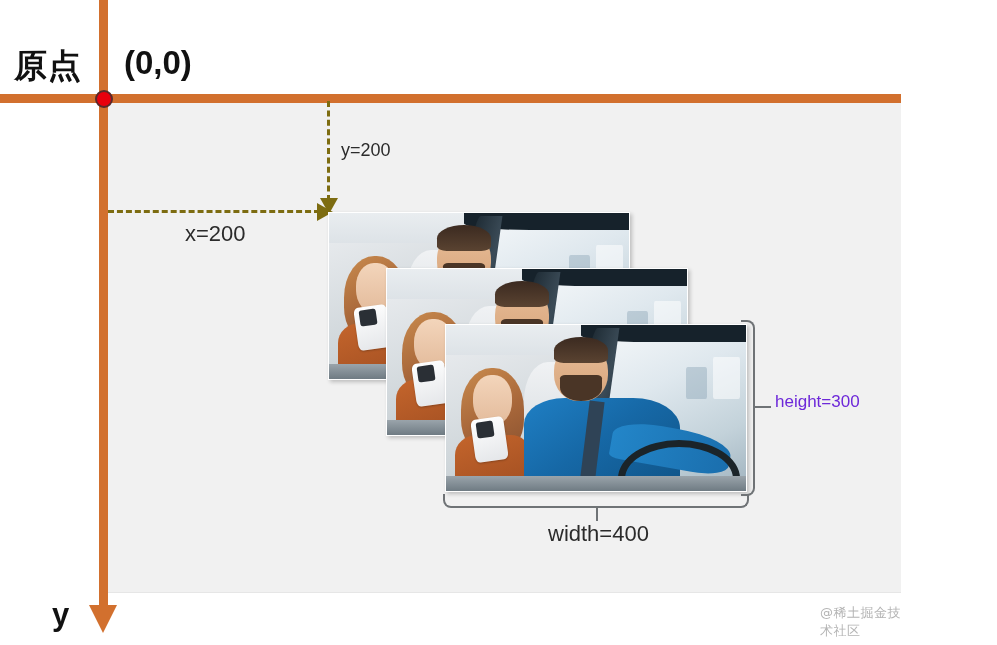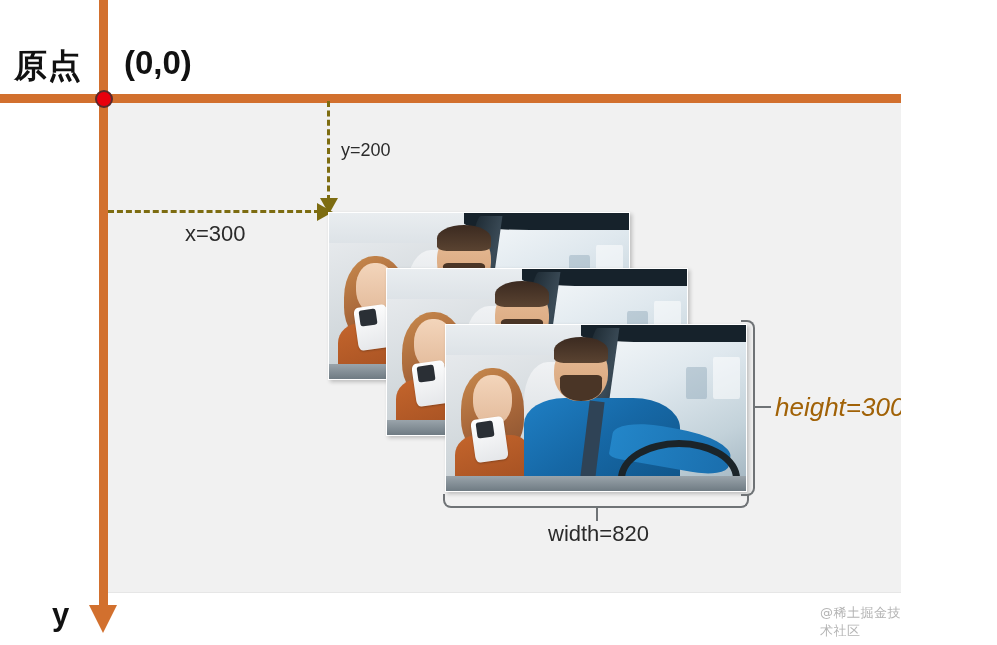--- a/index.html
+++ b/index.html
@@ -306,23 +306,22 @@
     left: 755px;
     top: 406px;
     width: 16px;
     height: 0;
     border-top: 2px solid #6f7376;
   }
   #label-height {
     position: absolute;
     left: 775px;
     top: 392px;
-    font-size: 26px;
-    color: #a16207;
-    font-style: italic;
+    font-size: 17px;
+    color: #6d28d9;
   }
   #width-bracket {
     position: absolute;
     left: 443px;
     top: 494px;
     width: 306px;
     height: 14px;
     border: 2px solid #6f7376;
     border-top: none;
     border-radius: 0 0 8px 8px;
@@ -372,21 +371,21 @@
   <div id="origin-coord">(0,0)</div>
   <div id="x-axis-label">x</div>
   <div id="y-axis-label">y</div>
 
   <div id="dash-vertical"></div>
   <div id="dash-vertical-arrow"></div>
   <div id="label-y-offset">y=200</div>
 
   <div id="dash-horizontal"></div>
   <div id="dash-horizontal-arrow"></div>
-  <div id="label-x-offset">x=300</div>
+  <div id="label-x-offset">x=200</div>
 
   <div class="photo" id="photo-back">
     <div class="ph-scene">
       <div class="ph-ceiling"></div>
       <div class="ph-interior"></div>
       <div class="ph-window">
         <div class="ph-street-a"></div>
         <div class="ph-street-b"></div>
       </div>
       <div class="ph-window-top"></div>
@@ -464,17 +463,17 @@
       <div class="ph-dash"></div>
     </div>
   </div>
 
   <div id="height-bracket"></div>
   <div id="height-tick"></div>
   <div id="label-height">height=300</div>
 
   <div id="width-bracket"></div>
   <div id="width-tick"></div>
-  <div id="label-width">width=820</div>
+  <div id="label-width">width=400</div>
 
   <div id="watermark">@稀土掘金技术社区</div>
 
 </div>
 
 </body></html>

